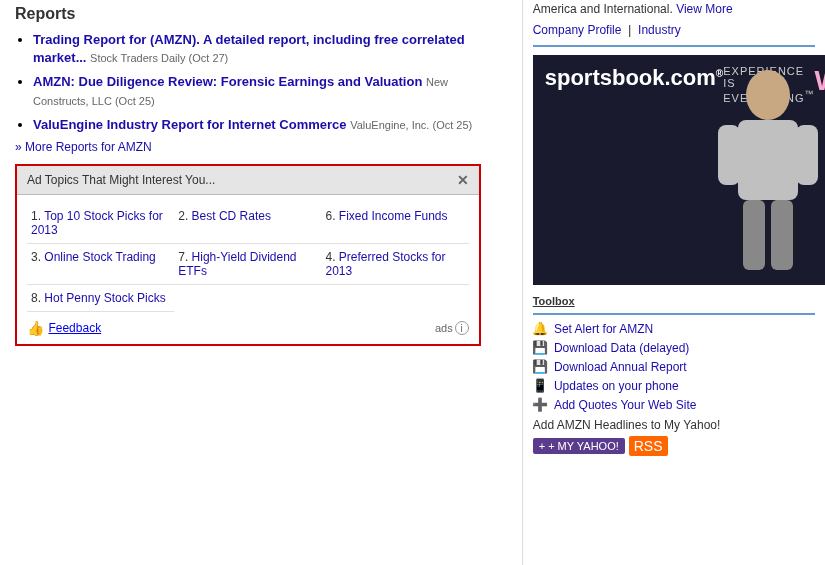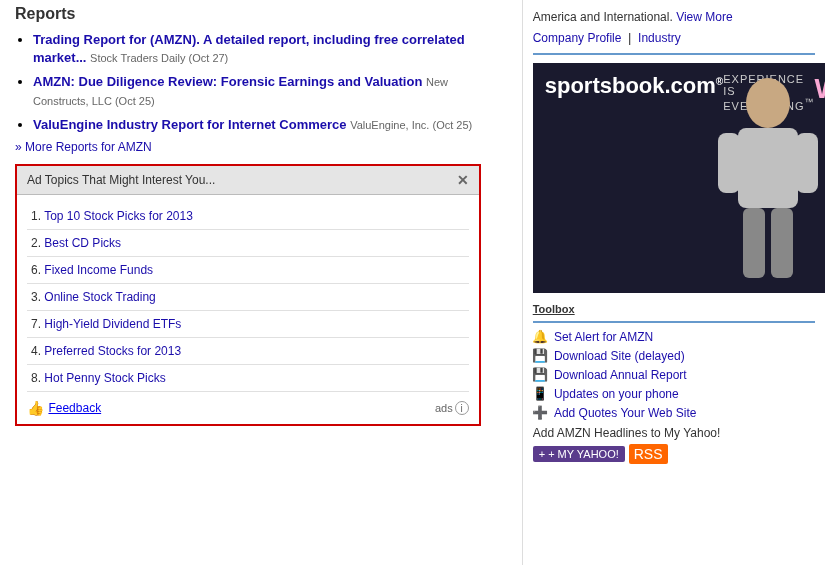--- a/index.html
+++ b/index.html
@@ -80,21 +80,21 @@
     .ad-close {
       color: #666;
       font-size: 14px;
       cursor: pointer;
       font-weight: bold;
     }
 
     .ad-content {
       padding: 8px 10px 0 10px;
       display: grid;
-      grid-template-columns: 1fr;
+      grid-template-columns: 1fr 1fr 1fr;
       row-gap: 0;
     }
 
     .ad-item {
       padding: 6px 4px;
       border-bottom: 1px solid #e0e0e0;
       font-size: 12px;
       color: #333;
     }
 
@@ -138,21 +138,21 @@
       border: 1px solid #999;
       font-size: 10px;
       text-align: center;
       line-height: 14px;
       color: #666;
     }
 
     
     .right-panel {
       width: 315px;
-      padding: 8px 10px;
+      padding: 0 10px;
       border-left: 1px solid #ddd;
       overflow: hidden;
       margin-left: 31px;
     }
 
     .top-text {
       font-size: 12px;
       color: #333;
       margin-bottom: 4px;
       line-height: 1.5;
@@ -388,21 +388,21 @@
       <span>Ad Topics That Might Interest You...</span>
       <span class="ad-close">✕</span>
     </div>
     <div class="ad-content">
       <div class="ad-item">
         <span>1.</span>
         <a href="#"><span>Top 10 Stock Picks for 2013</span></a>
       </div>
       <div class="ad-item">
         <span>2.</span>
-        <a href="#"><span>Best CD Picks</span></a>
+        <a href="#"><span>Best CD Rates</span></a>
       </div>
       <div class="ad-item">
         <span>6.</span>
         <a href="#"><span>Fixed Income Funds</span></a>
       </div>
       <div class="ad-item">
         <span>3.</span>
         <a href="#"><span>Online Stock Trading</span></a>
       </div>
       <div class="ad-item">
@@ -472,21 +472,21 @@
   <h3 class="toolbox-title">Toolbox</h3>
   <hr class="toolbox-divider">
 
   <ul class="toolbox-list">
     <li>
       <span class="tool-icon">🔔</span>
       <a href="#">Set Alert for AMZN</a>
     </li>
     <li>
       <span class="tool-icon">💾</span>
-      <a href="#">Download Site (delayed)</a>
+      <a href="#">Download Data (delayed)</a>
     </li>
     <li>
       <span class="tool-icon">💾</span>
       <a href="#">Download Annual Report</a>
     </li>
     <li>
       <span class="tool-icon">📱</span>
       <a href="#">Updates on your phone</a>
     </li>
     <li>

